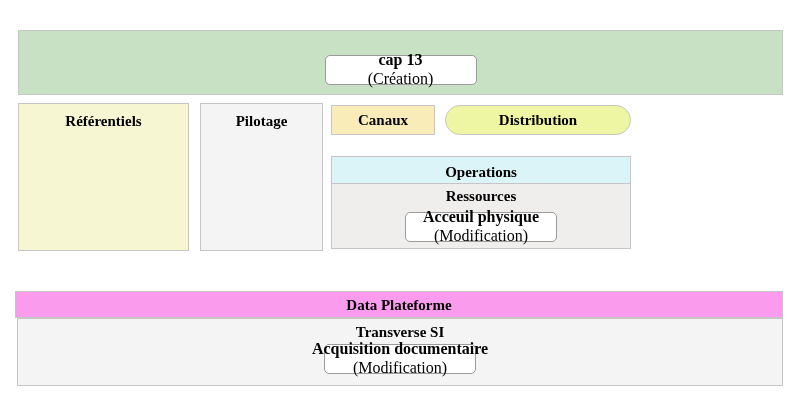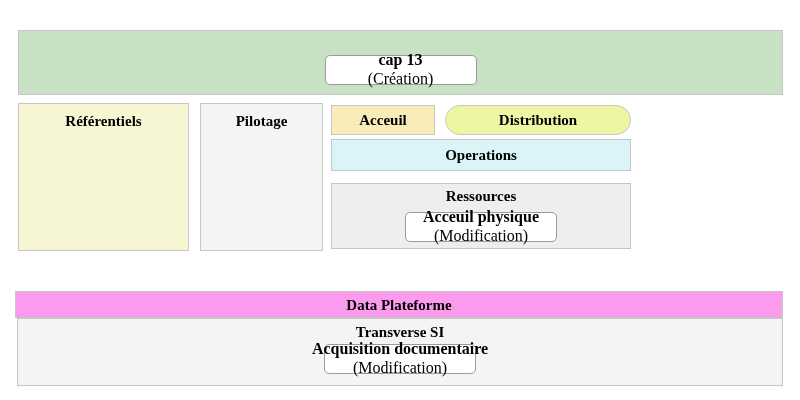--- a/index.html
+++ b/index.html
@@ -53,21 +53,21 @@
   }
   .card-label { font-weight: bold; white-space: nowrap; }
   .card-status { font-weight: normal; white-space: nowrap; }
 
   
   #blk-canaux        { left: 18px;  top: 30px;  width: 765px; height: 65px; }
   #blk-referentiels  { left: 18px;  top: 103px; width: 171px; height: 148px; }
   #blk-pilotage      { left: 200px; top: 103px; width: 123px; height: 148px; }
   #blk-client        { left: 331px; top: 105px; width: 104px; height: 30px; }
   #blk-distribution  { left: 445px; top: 105px; width: 186px; height: 30px; }
-  #blk-operations    { left: 331px; top: 139px; width: 300px; height: 32px; }
+  #blk-operations    { left: 331px; top: 156px; width: 300px; height: 32px; }
   #blk-ressources    { left: 331px; top: 183px; width: 300px; height: 66px; }
   #blk-echanges      { left: 642px; top: 103px; width: 141px; height: 148px; }
   #blk-data-plateforme { left: 15px; top: 263px; width: 768px; height: 27px; }
   #blk-transverse-si { left: 17px;  top: 318px; width: 766px; height: 68px; }
 
   #card-cap-13 { top: 24px; }
   #card-acceuil-physique { top: 28px; }
   #card-acquisition-documentaire { top: 25px; }
 </style>
 </head>
@@ -84,21 +84,21 @@
 
   <section class="block pad-top-md" id="blk-referentiels" style="background-color: rgb(246, 246, 210); border-color: rgb(198, 198, 198);">
     <h2 class="title">Référentiels</h2>
   </section>
 
   <section class="block pad-top-md" id="blk-pilotage" style="background-color: rgb(244, 244, 244); border-color: rgb(198, 198, 198);">
     <h2 class="title">Pilotage</h2>
   </section>
 
   <section class="block center-v" id="blk-client" style="background-color: rgb(249, 236, 184); border-color: rgb(198, 198, 198);">
-    <h2 class="title">Acceuil</h2>
+    <h2 class="title">Canaux</h2>
   </section>
 
   <section class="block center-v" id="blk-distribution" style="background-color: rgb(238, 245, 163); border-color: rgb(198, 198, 198); border-radius: 15px;">
     <h2 class="title">Distribution</h2>
   </section>
 
   <section class="block center-v" id="blk-operations" style="background-color: rgb(218, 244, 247); border-color: rgb(198, 198, 198);">
     <h2 class="title">Operations</h2>
   </section>
 

